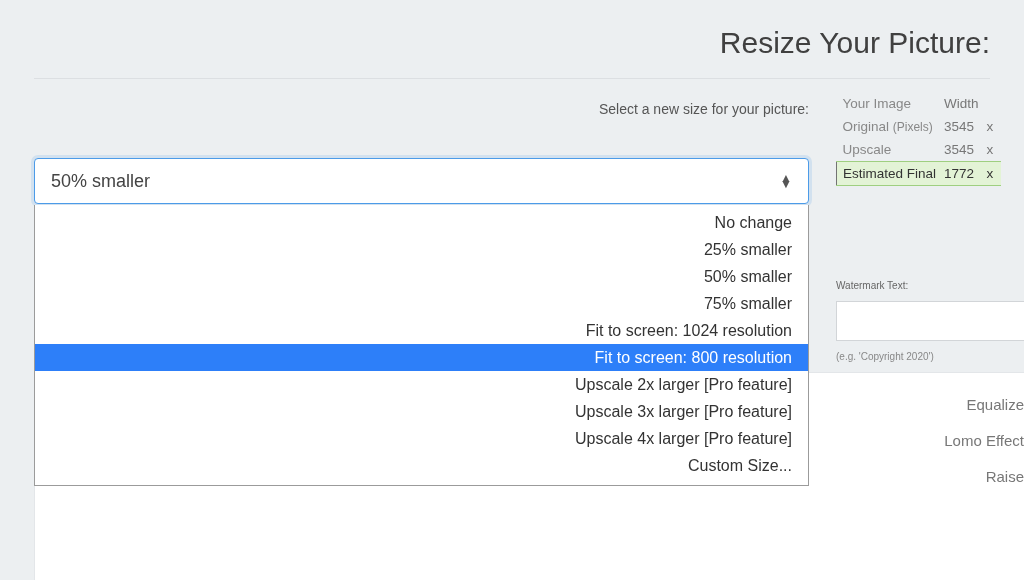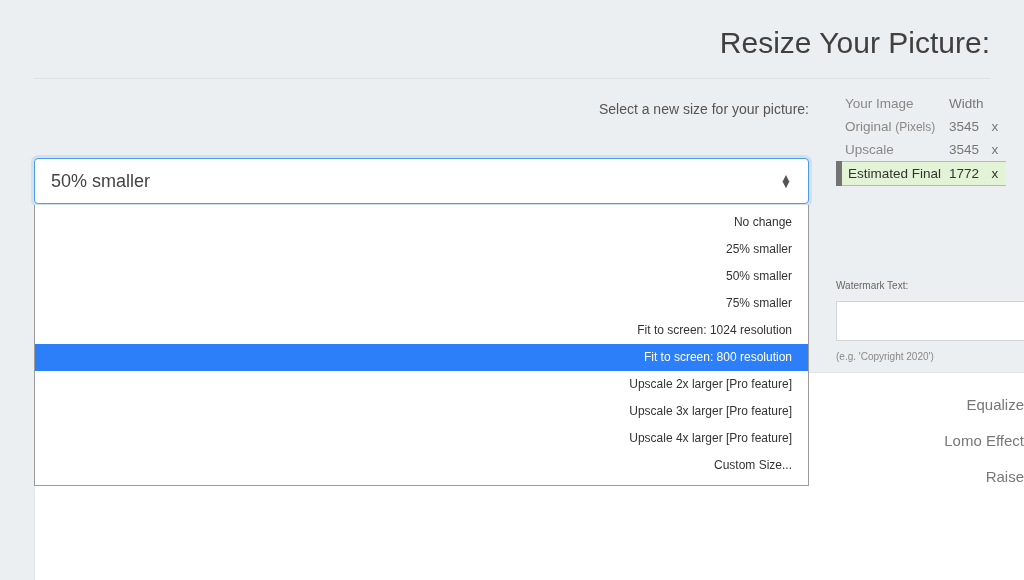--- a/index.html
+++ b/index.html
@@ -63,21 +63,21 @@
     top: 47px;
     width: 100%;
     background: #fff;
     border: 1px solid #9b9b9b;
     border-top: none;
     z-index: 20;
     padding: 4px 0 6px 0;
   }
   .dropdown .opt {
     padding: 1px 16px;
-    font-size: 12px;
+    font-size: 16px;
     color: #333;
     line-height: 25px;
     cursor: pointer;
     white-space: nowrap;
   }
   .dropdown .opt.highlight {
     background: #2d7ff9;
     color: #fff;
   }
   .info-table {
@@ -89,21 +89,21 @@
     padding: 4px 8px 4px 0;
     white-space: nowrap;
   }
   .info-table .unit { color:#888; font-size:12px;}
   .info-table tr.final td {
     background: #e3f3d6;
     color: #333;
     border-top: 1px solid #9fcf80;
     border-bottom: 1px solid #9fcf80;
   }
-  .info-table tr.final td:first-child{ border-left:6px solid #737373;}
+  .info-table tr.final td:first-child{ border-left:1px solid #737373;}
   .info-table .rowlabel { color:#888; padding-left:6px;}
   .info-table tr.final .rowlabel{ color:#333;}
   .water-input{
     margin-top:10px;
     width:100%;
     height:40px;
     background:#fff;
     border:1px solid #d2d5d8;
     border-right: none;
   }

